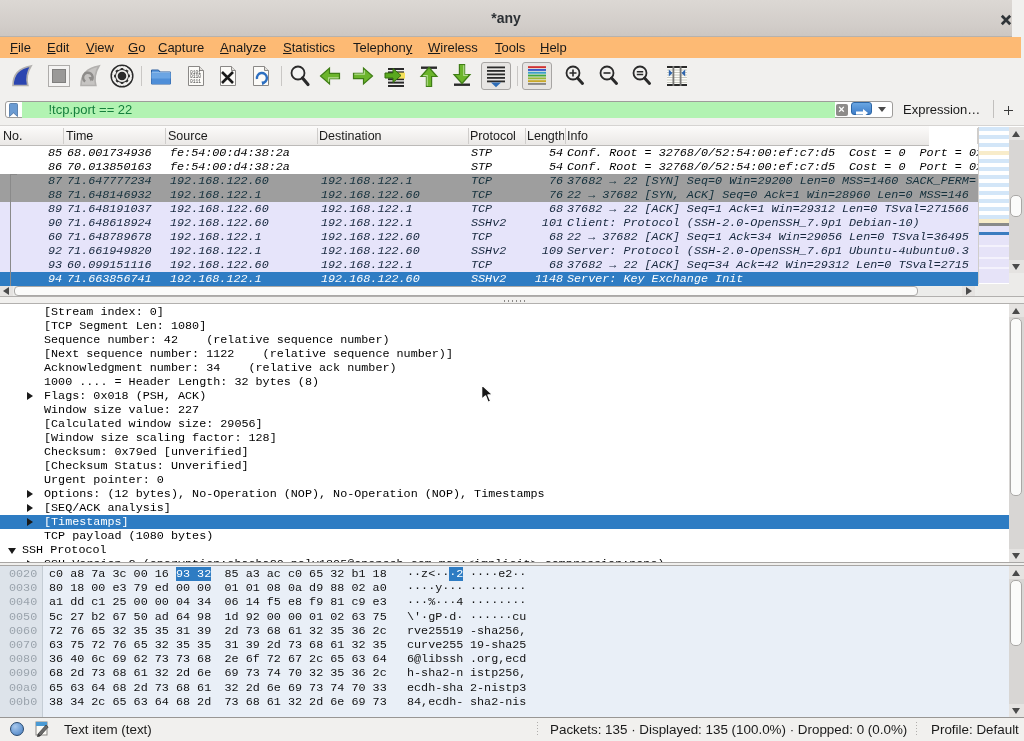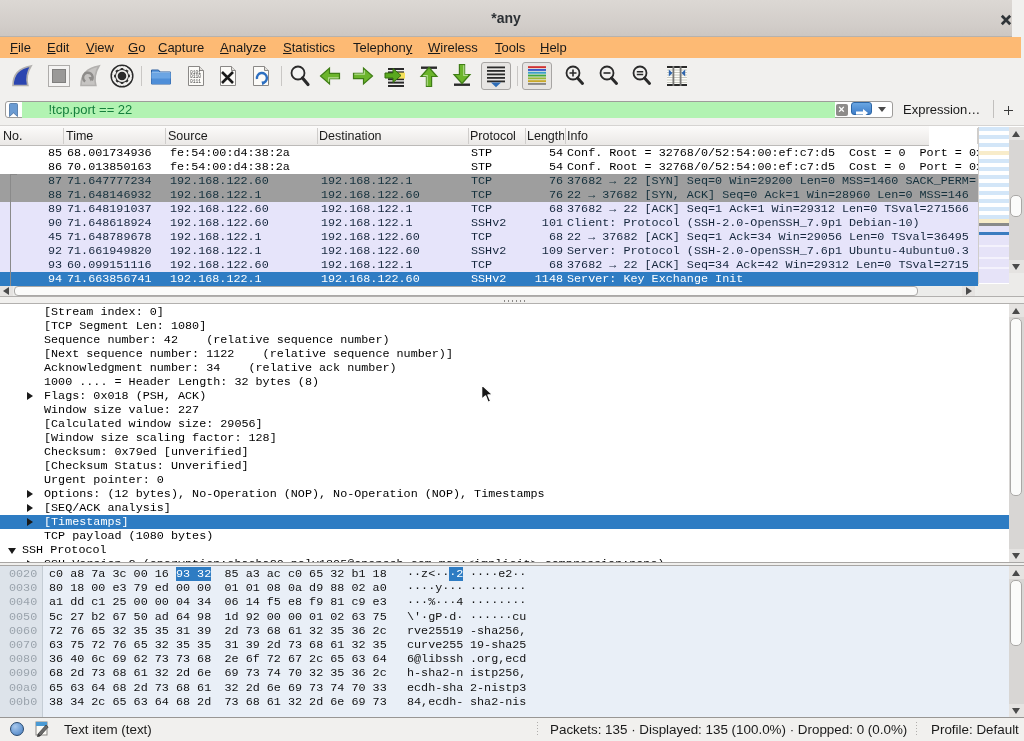--- a/index.html
+++ b/index.html
@@ -28,21 +28,21 @@
 .fx{position:absolute;left:830px;top:2px;width:12px;height:12px;background:#8d8b89;border-radius:2px;color:#fff;font-size:11px;text-align:center;line-height:11px;font-weight:bold;}
 .fgo{position:absolute;left:845px;top:0.5px;width:21px;height:13px;background:linear-gradient(#6aa6e2,#3f7ec9);border:1px solid #2d66a5;border-radius:3px;}
 .fcaret{position:absolute;left:872px;top:5px;width:0;height:0;border-left:4.5px solid transparent;border-right:4.5px solid transparent;border-top:5.5px solid #4a4a4a;}
 .fexpr{position:absolute;left:903px;top:7px;font-size:13px;color:#1a1a1a;}
 .fsep2{position:absolute;left:993px;top:5px;width:1px;height:18px;background:#c2c0be;}
 
 .plist{position:absolute;left:0;top:126px;width:1024px;height:170px;background:#fff;}
 .phead{position:absolute;left:0;top:0;width:929px;height:20px;background:linear-gradient(#fcfbfa,#eae8e6);border-bottom:1px solid #bcbab8;font-size:12.5px;color:#1a1a1a;}
 .phead span{position:absolute;top:3px;}
 .phead i{position:absolute;top:2px;width:1px;height:16px;background:#cfcdcb;}
-.prows{position:absolute;left:0;top:20px;width:978px;height:140px;overflow:hidden;}
+.prows{position:absolute;left:0;top:20px;width:978px;height:140px;overflow:hidden;font-style:italic;}
 .prow{position:absolute;left:0;width:978px;height:14px;line-height:14px;}
 .prow span{position:absolute;top:0;height:14px;}
 .rwhite{background:#fff;color:#000;}
 .rgray{background:#9e9e9e;color:#14303c;}
 .rlav{background:#e6e4fa;color:#15263c;}
 .rsel{background:#2e7cc3;color:#fff;}
 .c-num{left:0;width:62px;text-align:right;}
 .c-time{left:67px;}
 .c-src{left:170px;}
 .c-dst{left:321px;}
@@ -283,21 +283,21 @@
       <i style="left:565px"></i>
       <i style="left:977px"></i>
     </div>
     <div class="prows">
       <div class="prow mono rwhite" style="top:0px"><span class="c-num">85</span><span class="c-time">68.001734936</span><span class="c-src">fe:54:00:d4:38:2a</span><span class="c-dst"></span><span class="c-proto">STP</span><span class="c-len">54</span><span class="c-info">Conf. Root = 32768/0/52:54:00:ef:c7:d5  Cost = 0  Port = 0x8002</span></div>
       <div class="prow mono rwhite" style="top:14px"><span class="c-num">86</span><span class="c-time">70.013850163</span><span class="c-src">fe:54:00:d4:38:2a</span><span class="c-dst"></span><span class="c-proto">STP</span><span class="c-len">54</span><span class="c-info">Conf. Root = 32768/0/52:54:00:ef:c7:d5  Cost = 0  Port = 0x8002</span></div>
       <div class="prow mono rgray" style="top:28px"><span class="c-num">87</span><span class="c-time">71.647777234</span><span class="c-src">192.168.122.60</span><span class="c-dst">192.168.122.1</span><span class="c-proto">TCP</span><span class="c-len">76</span><span class="c-info">37682 → 22 [SYN] Seq=0 Win=29200 Len=0 MSS=1460 SACK_PERM=</span></div>
       <div class="prow mono rgray" style="top:42px"><span class="c-num">88</span><span class="c-time">71.648146932</span><span class="c-src">192.168.122.1</span><span class="c-dst">192.168.122.60</span><span class="c-proto">TCP</span><span class="c-len">76</span><span class="c-info">22 → 37682 [SYN, ACK] Seq=0 Ack=1 Win=28960 Len=0 MSS=146</span></div>
       <div class="prow mono rlav" style="top:56px"><span class="c-num">89</span><span class="c-time">71.648191037</span><span class="c-src">192.168.122.60</span><span class="c-dst">192.168.122.1</span><span class="c-proto">TCP</span><span class="c-len">68</span><span class="c-info">37682 → 22 [ACK] Seq=1 Ack=1 Win=29312 Len=0 TSval=271566</span></div>
       <div class="prow mono rlav" style="top:70px"><span class="c-num">90</span><span class="c-time">71.648618924</span><span class="c-src">192.168.122.60</span><span class="c-dst">192.168.122.1</span><span class="c-proto">SSHv2</span><span class="c-len">101</span><span class="c-info">Client: Protocol (SSH-2.0-OpenSSH_7.9p1 Debian-10)</span></div>
-      <div class="prow mono rlav" style="top:84px"><span class="c-num">45</span><span class="c-time">71.648789678</span><span class="c-src">192.168.122.1</span><span class="c-dst">192.168.122.60</span><span class="c-proto">TCP</span><span class="c-len">68</span><span class="c-info">22 → 37682 [ACK] Seq=1 Ack=34 Win=29056 Len=0 TSval=36495</span></div>
+      <div class="prow mono rlav" style="top:84px"><span class="c-num">60</span><span class="c-time">71.648789678</span><span class="c-src">192.168.122.1</span><span class="c-dst">192.168.122.60</span><span class="c-proto">TCP</span><span class="c-len">68</span><span class="c-info">22 → 37682 [ACK] Seq=1 Ack=34 Win=29056 Len=0 TSval=36495</span></div>
       <div class="prow mono rlav" style="top:98px"><span class="c-num">92</span><span class="c-time">71.661949820</span><span class="c-src">192.168.122.1</span><span class="c-dst">192.168.122.60</span><span class="c-proto">SSHv2</span><span class="c-len">109</span><span class="c-info">Server: Protocol (SSH-2.0-OpenSSH_7.6p1 Ubuntu-4ubuntu0.3</span></div>
       <div class="prow mono rlav" style="top:112px"><span class="c-num">93</span><span class="c-time">60.099151116</span><span class="c-src">192.168.122.60</span><span class="c-dst">192.168.122.1</span><span class="c-proto">TCP</span><span class="c-len">68</span><span class="c-info">37682 → 22 [ACK] Seq=34 Ack=42 Win=29312 Len=0 TSval=2715</span></div>
       <div class="prow mono rsel" style="top:126px"><span class="c-num">94</span><span class="c-time">71.663856741</span><span class="c-src">192.168.122.1</span><span class="c-dst">192.168.122.60</span><span class="c-proto">SSHv2</span><span class="c-len">1148</span><span class="c-info">Server: Key Exchange Init</span></div>
       <div class="abs" style="left:10px;top:28px;width:1px;height:112px;background:#8a8a8a"></div>
       <div class="abs" style="left:10px;top:28px;width:7px;height:1px;background:#8a8a8a"></div>
     </div>
     <div class="abs" style="left:978px;top:1px;width:31px;height:157px;background:#fff;border-left:1px solid #d0cecc">
       <div class="abs" style="left:0;top:0.0px;width:31px;height:4.0px;background:#d3e6f8"></div>
       <div class="abs" style="left:0;top:4.0px;width:31px;height:4.0px;background:#ffffff"></div>
       <div class="abs" style="left:0;top:8.0px;width:31px;height:4.0px;background:#d3e6f8"></div>

